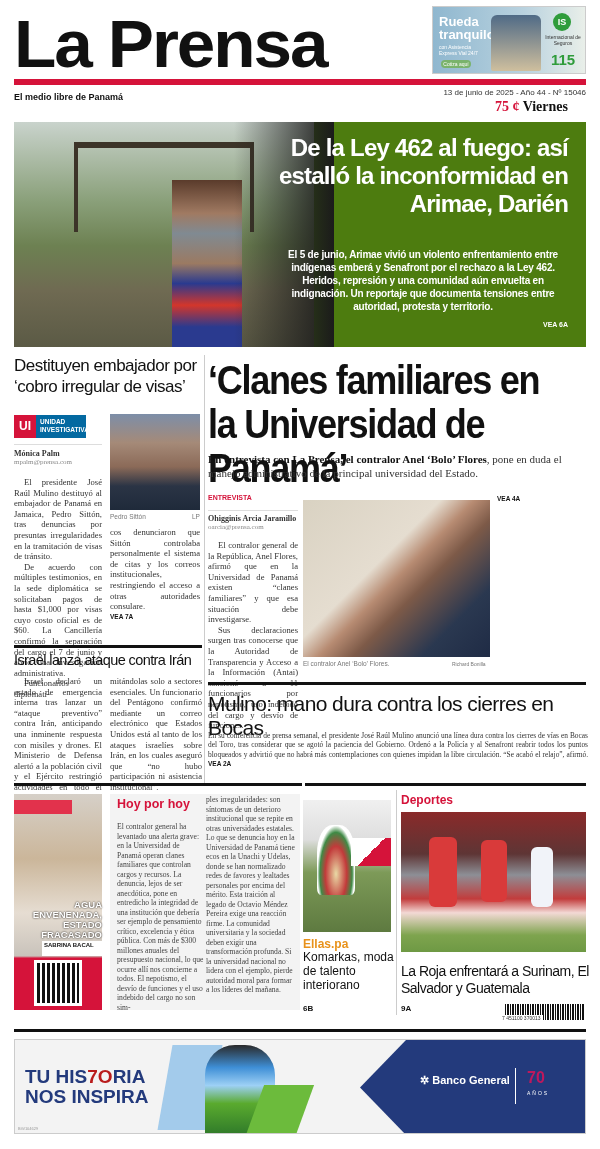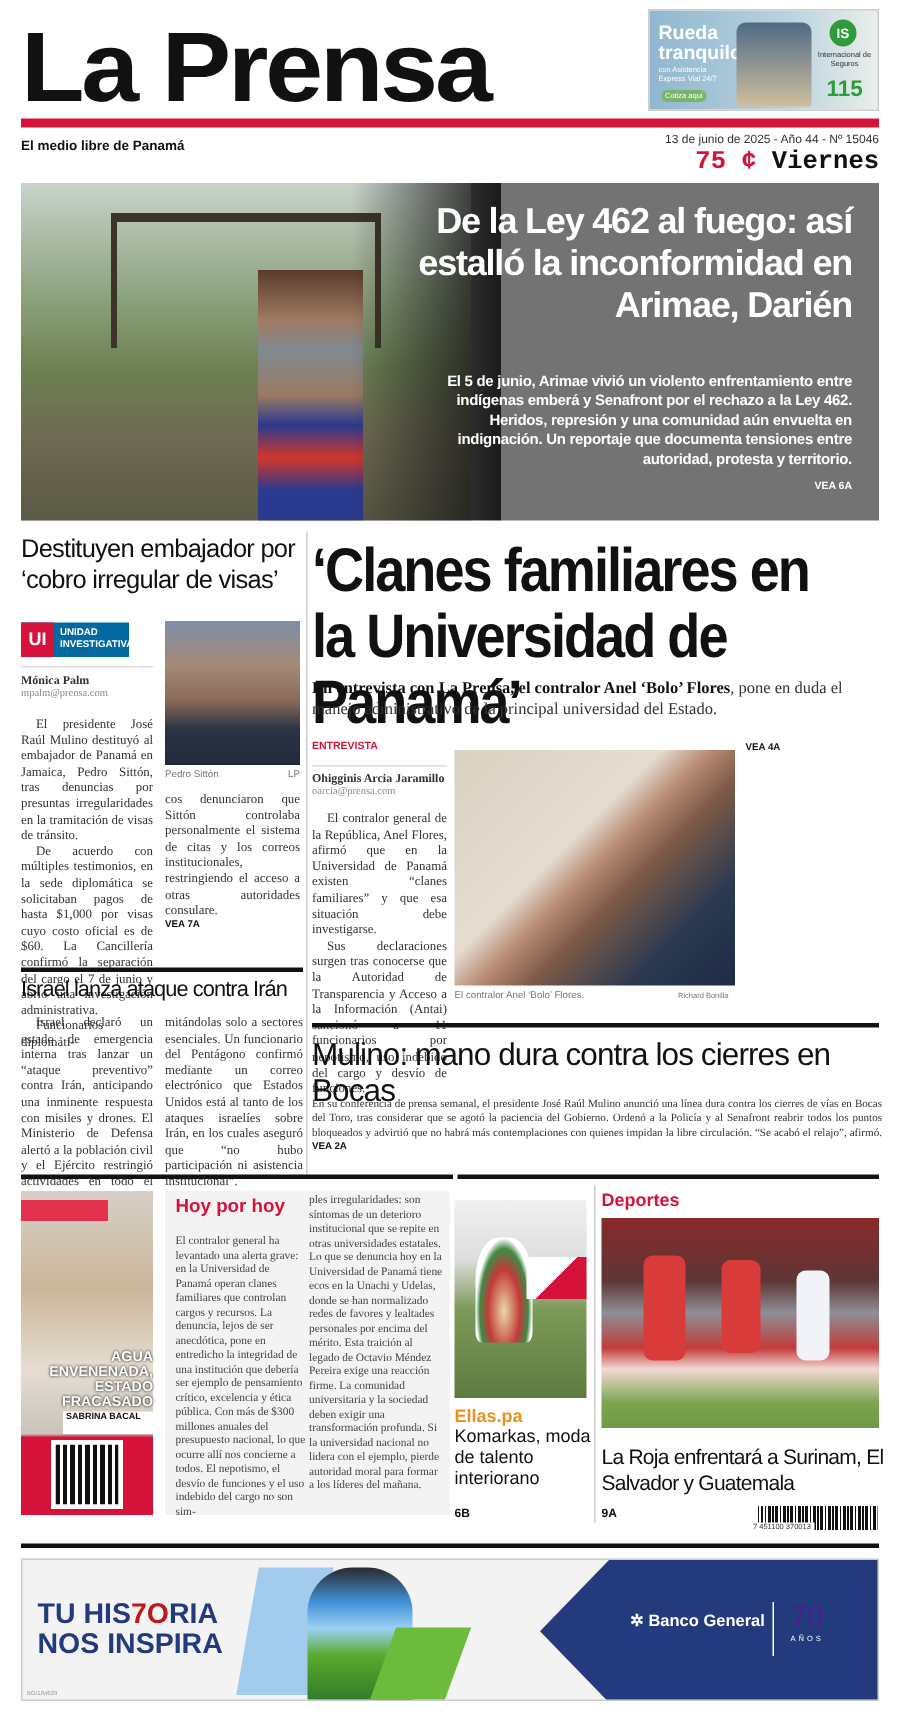--- a/index.html
+++ b/index.html
@@ -10,29 +10,29 @@
 .ad-top .t1{left:6px;top:8px;color:#fff;font-family:"Liberation Sans",sans-serif;font-weight:bold;font-size:13px;line-height:13px}
 .ad-top .t2{left:6px;top:37px;color:#fff;font-size:5px;font-family:"Liberation Sans",sans-serif;line-height:6px}
 .ad-top .btn{left:8px;top:53px;width:30px;height:8px;background:#7ab36c;border-radius:4px;color:#fff;font-size:5px;text-align:center;line-height:8px;font-family:"Liberation Sans",sans-serif}
 .ad-top .car{left:58px;top:8px;width:50px;height:56px;background:linear-gradient(180deg,#4f6a86,#cfbf9e);border-radius:6px 6px 2px 2px}
 .ad-top .is{left:120px;top:6px;width:18px;height:18px;border-radius:50%;background:#2f9c3b;color:#fff;font-weight:bold;font-size:9px;text-align:center;line-height:18px;font-family:"Liberation Sans",sans-serif}
 .ad-top .is-name{left:110px;top:27px;font-size:5px;color:#333;text-align:center;width:40px;font-family:"Liberation Sans",sans-serif}
 .ad-top .n115{left:118px;top:44px;font-size:15px;font-weight:bold;color:#2f9c3b;font-family:"Liberation Sans",sans-serif}
 .redbar{left:14px;top:79px;width:572px;height:6px;background:#d5133a}
 .tagline{left:14px;top:92px;font-family:"Liberation Sans",sans-serif;font-weight:bold;font-size:9px;color:#111}
 .dateline{right:14px;top:88px;font-family:"Liberation Sans",sans-serif;font-size:8px;color:#333}
-.price{right:14px;top:99px;font-family:Liberation Mono, monospace;font-weight:bold;font-size:17px;color:#111}
+.price{right:32px;top:99px;font-family:Liberation Serif, serif;font-weight:bold;font-size:14px;color:#111}
 .price .p{color:#d5133a}
-.hero{left:14px;top:122px;width:572px;height:225px;background:#737373;overflow:hidden}
+.hero{left:14px;top:122px;width:572px;height:225px;background:#4d7c0f;overflow:hidden}
 .hero-photo{left:0;top:0;width:300px;height:225px;background:linear-gradient(180deg,#c9d3cc 0%,#8aa07a 35%,#6d8152 55%,#6f6a52 75%,#5b5a45 100%)}
 .hero-photo .hut{left:60px;top:20px;width:180px;height:90px;border-top:6px solid #3c3428;border-left:4px solid #3c3428;border-right:4px solid #3c3428}
 .hero-photo .woman{left:158px;top:58px;width:70px;height:167px;background:linear-gradient(180deg,#5a3b2b 0%,#a07a62 20%,#808a92 32%,#9b7a62 50%,#2a3a8f 62%,#d3362b 75%,#2a3a8f 88%)}
 .hero-fade{left:220px;top:0;width:100px;height:225px;background:linear-gradient(90deg,rgba(27,27,27,0),#1b1b1b)}
 .hero-head{right:18px;top:12px;width:290px;text-align:right;color:#fff;font-family:"Liberation Sans",sans-serif;font-weight:bold;font-size:24px;line-height:28px;letter-spacing:-0.8px}
-.hero-text{right:18px;top:126px;width:290px;text-align:right;color:#fff;font-family:"Liberation Sans",sans-serif;font-weight:bold;font-size:10px;line-height:13px;letter-spacing:-0.2px}
+.hero-text{right:18px;top:126px;width:290px;text-align:center;color:#fff;font-family:"Liberation Sans",sans-serif;font-weight:bold;font-size:10px;line-height:13px;letter-spacing:-0.2px}
 .hero-vea{right:18px;top:199px;color:#fff;font-family:"Liberation Sans",sans-serif;font-weight:bold;font-size:7px}
 .h-left{left:14px;top:355px;width:185px;font-family:Liberation Sans, sans-serif;font-size:17px;line-height:21px;letter-spacing:-0.5px;color:#111}
 .ui-logo{left:14px;top:415px;width:72px;height:23px;background:#0369a1}
 .ui-logo .ui{left:0;top:0;width:22px;height:23px;background:#d5133a;color:#fff;font-weight:bold;font-size:12px;text-align:center;line-height:23px;font-family:"Liberation Sans",sans-serif}
 .ui-logo .lbl{left:26px;top:3px;color:#fff;font-weight:bold;font-size:6.5px;line-height:8px;font-family:"Liberation Sans",sans-serif}
 .author{font-size:8px;font-weight:bold;color:#333}
 .email{font-size:7px;color:#888}
 .body{font-size:8.6px;line-height:10.6px;color:#333;text-align:justify}
 .body p{text-indent:10px}
 .vea{font-family:"Liberation Sans",sans-serif;font-weight:bold;font-size:6.5px;color:#111}
@@ -70,21 +70,21 @@
 .barcode-num{left:500px;top:1015px;font-size:5px;font-family:"Liberation Sans",sans-serif;color:#333;background:#fff;padding:0 2px}
 .bottom-ad{left:14px;top:1039px;width:572px;height:95px;background:#f3f3f3;border:1px solid #ccc;overflow:hidden}
 .bottom-ad .head{left:10px;top:27px;font-family:"Liberation Sans",sans-serif;font-weight:bold;font-size:19px;line-height:20px;color:#233a7c}
 .bottom-ad .head .o{color:#b91c1c}
 .bottom-ad .shape1{left:150px;top:5px;width:50px;height:85px;background:#8ec0e8;transform:skewX(-10deg);opacity:.8}
 .bottom-ad .woman{left:190px;top:5px;width:70px;height:90px;background:linear-gradient(180deg,#2a2a2a 0%,#3f8fd6 25%,#9dd0f5 45%,#5aaa2e 65%,#2f7a2a 100%);border-radius:30px 30px 0 0}
 .bottom-ad .shape2{left:240px;top:45px;width:50px;height:50px;background:#6cbb3c;transform:skewX(-20deg)}
 .bottom-ad .blue{left:345px;top:0;width:230px;height:95px;background:#233a7c;clip-path:polygon(20% 0,100% 0,100% 100%,20% 100%,0 50%)}
 .bottom-ad .bg{left:405px;top:34px;color:#fff;font-family:"Liberation Sans",sans-serif;font-weight:bold;font-size:11px}
 .bottom-ad .sep{left:500px;top:28px;width:1px;height:36px;background:#fff}
-.bottom-ad .n70{left:512px;top:28px;color:#4c1d95;font-family:"Liberation Sans",sans-serif;font-weight:normal;font-size:20px;line-height:20px}
+.bottom-ad .n70{left:512px;top:28px;color:#be185d;font-family:"Liberation Sans",sans-serif;font-weight:bold;font-size:16px;line-height:20px}
 .bottom-ad .anos{left:512px;top:50px;color:#fff;font-family:"Liberation Sans",sans-serif;font-size:5px;letter-spacing:2px}
 .bottom-ad .code{left:3px;top:86px;font-size:4px;color:#999;font-family:"Liberation Sans",sans-serif}
 .vdiv{width:1px;background:#ccc}
 </style>
 </head>
 <body>
 
 <div class="abs masthead-title">La Prensa</div>
 
 <div class="abs ad-top">

